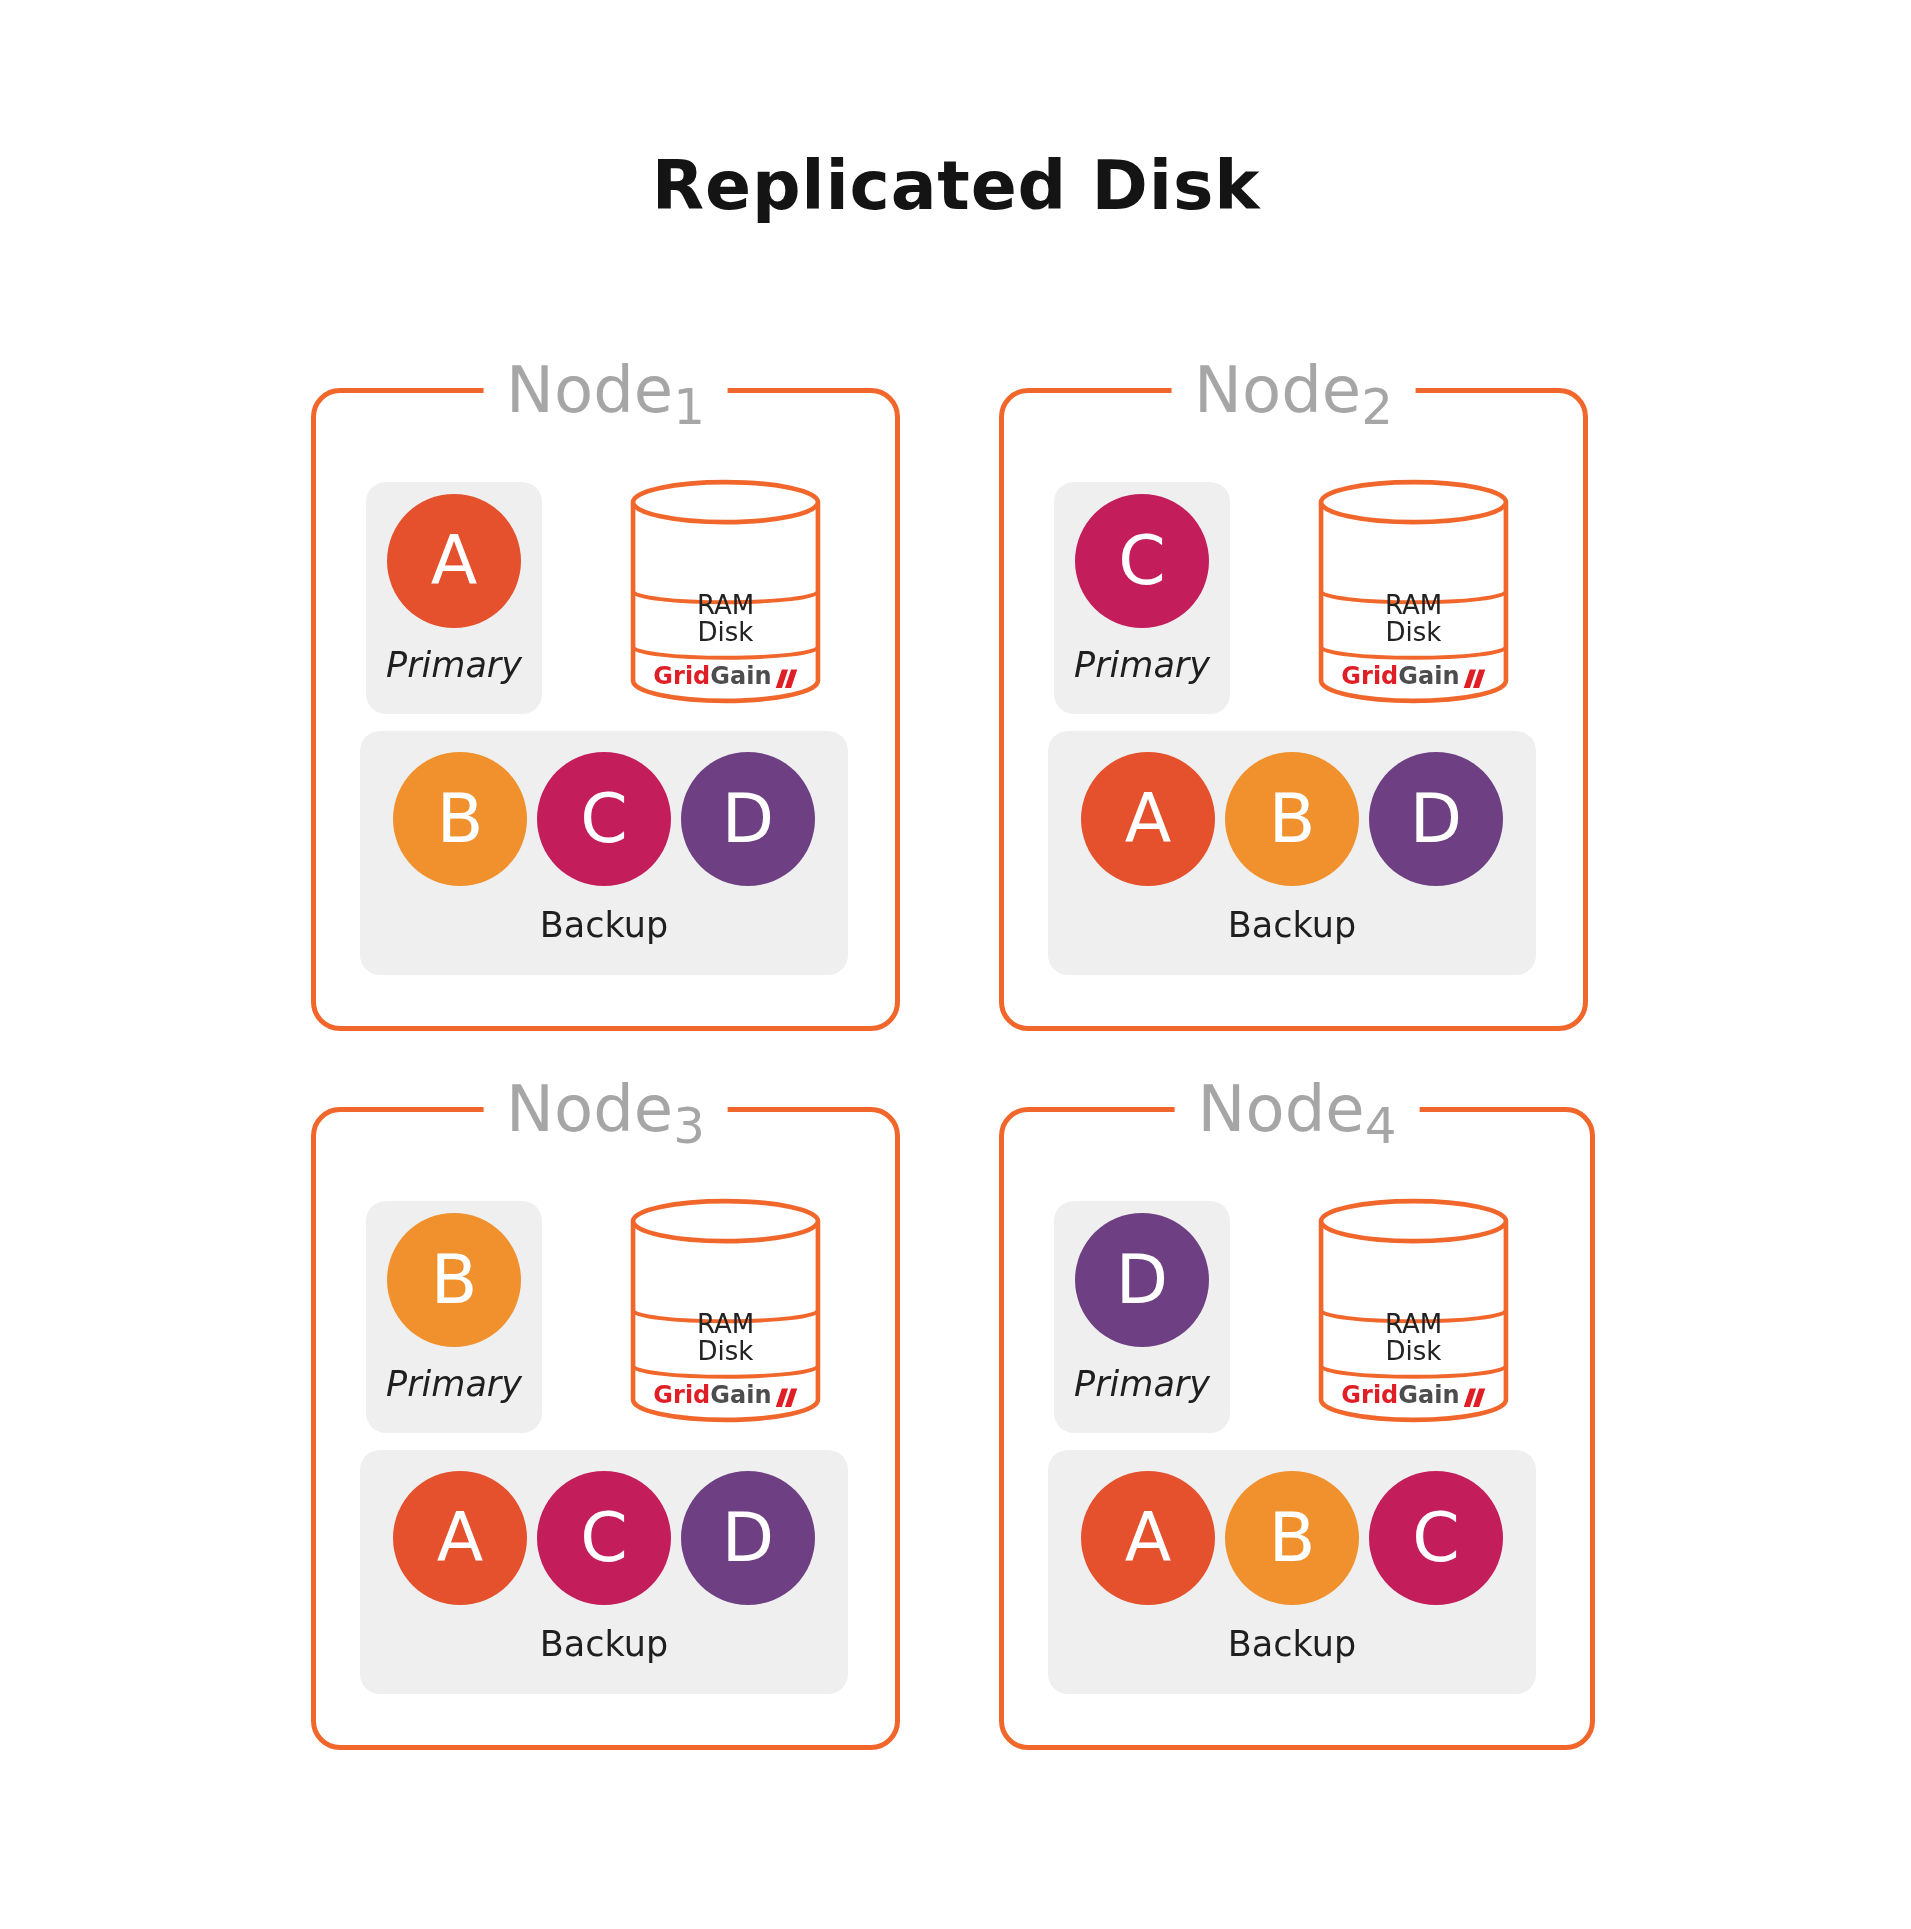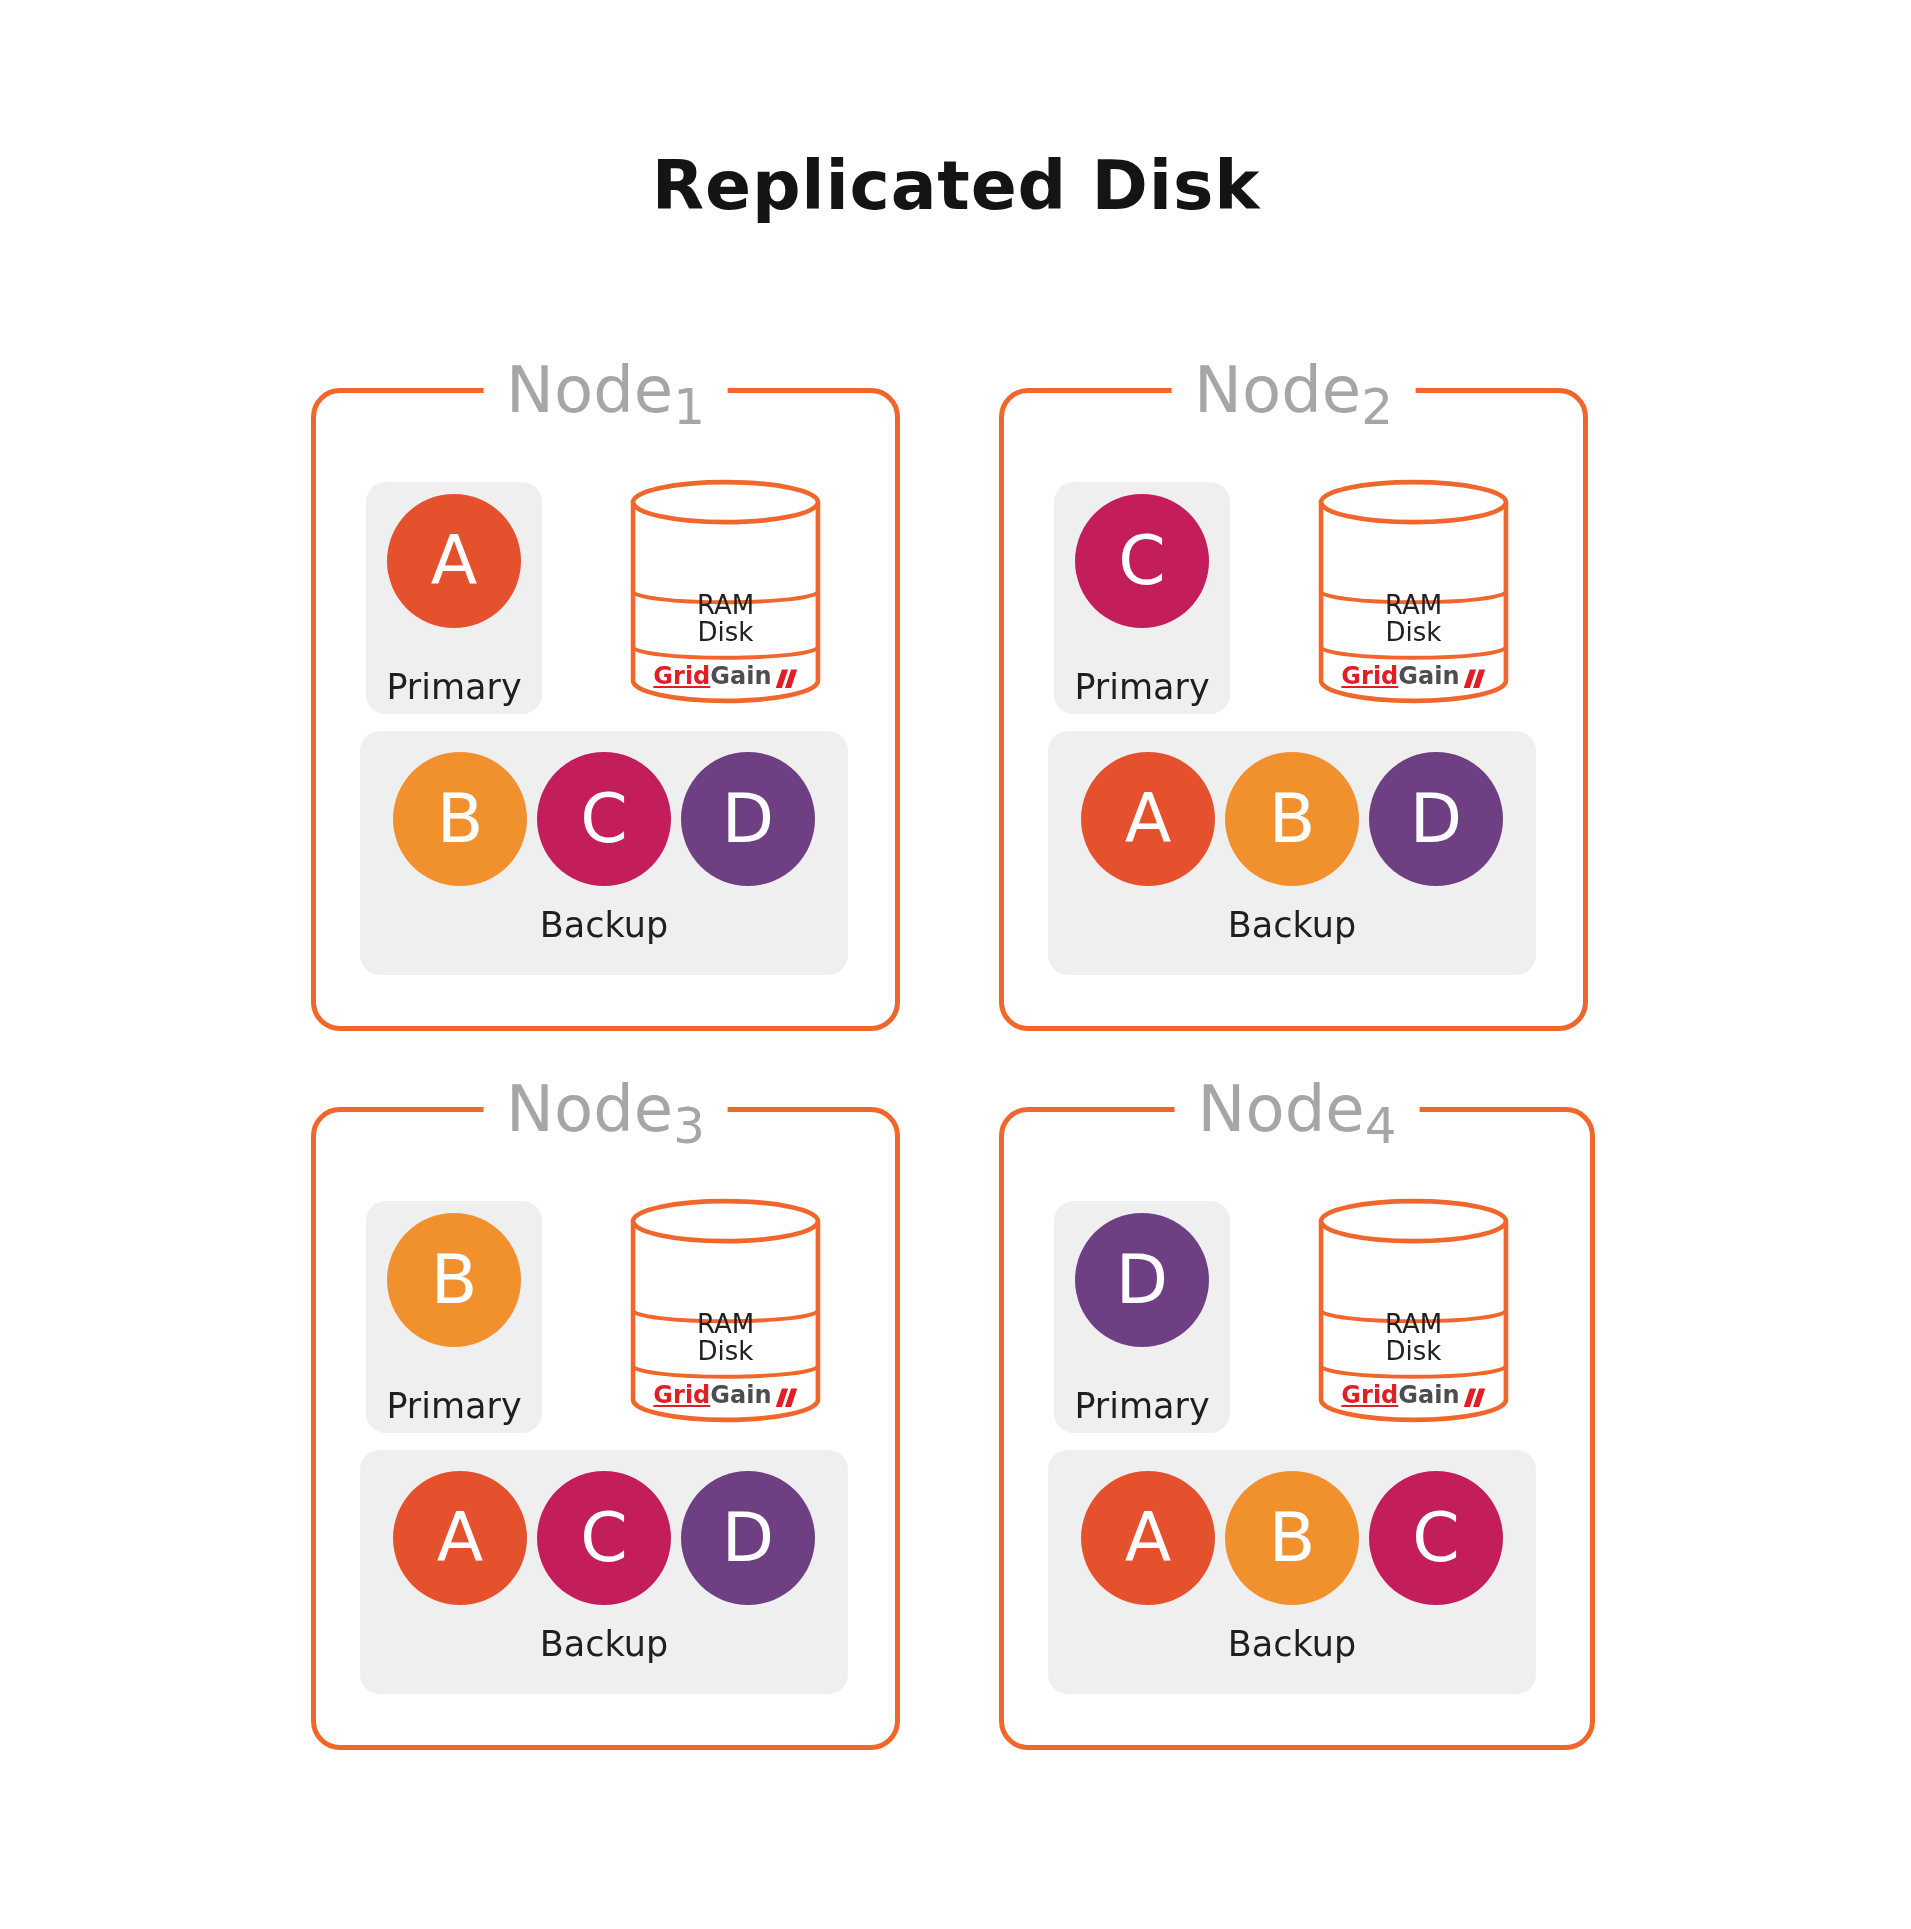--- a/index.html
+++ b/index.html
@@ -30,37 +30,37 @@
     width:134px;height:134px;border-radius:50%;
     display:flex;align-items:center;justify-content:center;
     color:#fff;font-size:68px;line-height:1;background:#999;
   }
   .primary-box .circle{position:absolute;left:21px;top:12.3px;}
   .backup-row{display:flex;justify-content:center;gap:10px;padding-top:21px;}
   .panel-label{
     position:absolute;left:0;width:100%;text-align:center;
     font-size:35px;color:#1f1f1f;
   }
-  .primary-box .panel-label{bottom:7px;}
+  .primary-box .panel-label{bottom:29px;font-style:italic;}
   .backup-box .panel-label{bottom:30px;}
   .cylinder{position:absolute;left:312px;top:86px;width:195px;height:228px;}
   .cyl-svg{position:absolute;left:0;top:0;width:195px;height:228px;}
   .cyl-svg .stroke{stroke:var(--accent,#F1662B);fill:#ffffff;}
   .cyl-svg .sep{stroke:var(--accent,#F1662B);fill:none;}
   .cyl-text{
     position:absolute;left:0;width:100%;text-align:center;
     font-size:26px;color:#222;line-height:35px;height:35px;
   }
   .cyl-text.ram{top:65px;margin-top:44px;}
   .cyl-text.disk{top:136px;}
   .cyl-logo{
     position:absolute;left:0;top:182px;width:100%;text-align:center;
     font-size:24px;font-weight:700;line-height:31px;white-space:nowrap;
   }
-  .cyl-logo .lg-red{color:var(--logo-red,#E01E25);text-decoration:underline;}
+  .cyl-logo .lg-red{color:var(--logo-red,#E01E25);}
   .cyl-logo .lg-dark{color:var(--logo-dark,#4D4D4F);}
   .cyl-logo .flag{vertical-align:-3.9px;margin-left:3.1px;}
   .flag polygon{fill:var(--logo-red,#E01E25);}
   
   .node-1{left:311px;top:388px;}
   .node-2{left:999px;top:388px;}
   .node-3{left:311px;top:1107px;}
   .node-4{left:999px;top:1107px;padding-left:7px;}
 </style>
 </head>

